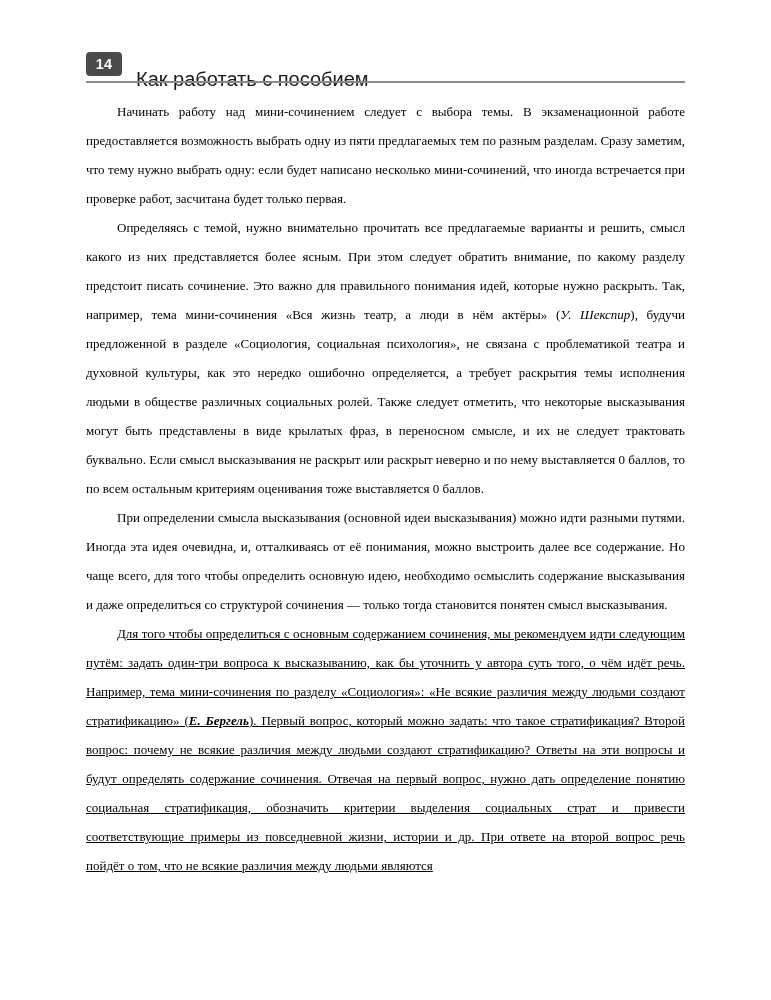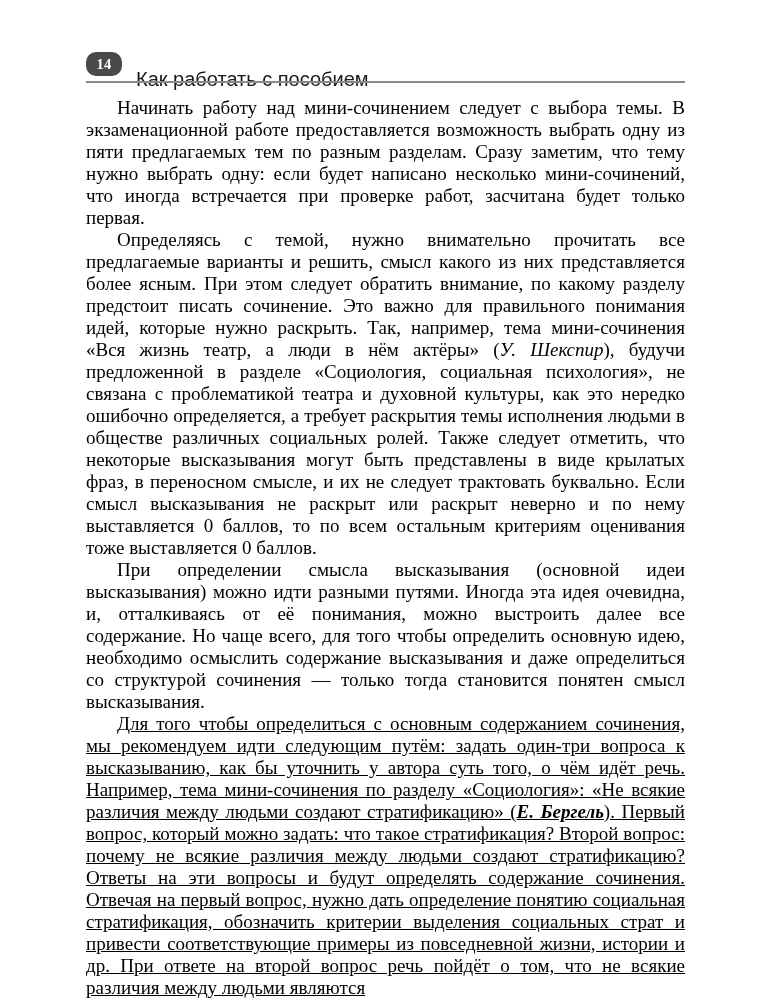--- a/index.html
+++ b/index.html
@@ -24,23 +24,23 @@
     width: 600px;
     height: 30px;
   }
   .page-badge {
     position: absolute;
     left: 0;
     top: 0;
     width: 36px;
     height: 24px;
     background: #4a4a4a;
-    border-radius: 10px;
+    border-radius: 4px;
     color: #ffffff;
-    font-family: Liberation Serif, serif;
+    font-family: Liberation Sans, sans-serif;
     font-size: 14.5px;
     font-weight: 700;
     line-height: 24px;
     text-align: center;
     letter-spacing: 0.3px;
   }
   .running-title {
     position: absolute;
     left: 50px;
     top: 16px;
@@ -61,22 +61,22 @@
   }
 
   
   .body-text {
     position: absolute;
     left: 86px;
     top: 97px;
     width: 599px;
     color: #000000;
     font-family: "Liberation Serif", "DejaVu Serif", serif;
-    font-size: 19px;
-    line-height: 22px;
+    font-size: 13px;
+    line-height: 29px;
     text-align: justify;
     text-justify: inter-word;
     -webkit-hyphens: none;
     hyphens: none;
   }
   .body-text p {
     margin: 0;
     text-indent: 31px;
     text-align: justify;
   }

